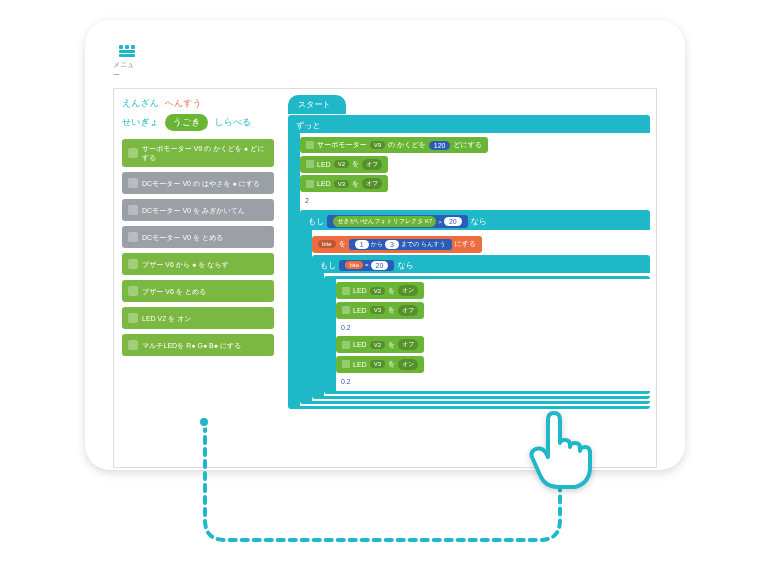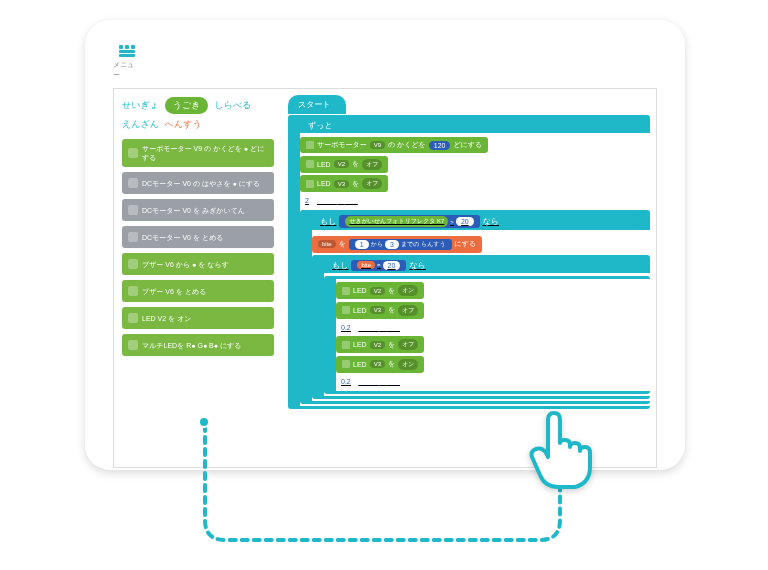--- a/index.html
+++ b/index.html
@@ -17,22 +17,22 @@
 .cat { color: #1fb8c9; }
 .cat.active { background: #6bb536; color: #fff; padding: 2px 8px; border-radius: 9px; }
 .cat.calc { color: #1fb8c9; }
 .cat.var { color: #ec6d3f; }
 .palette-block { background: #7ab842; color: #fff; font-size: 7px; padding: 5px 6px; margin-bottom: 5px; border-radius: 3px; display: flex; align-items: center; gap: 4px; line-height: 1.3; min-height: 22px; }
 .palette-block.gray { background: #9aa0a6; }
 .palette-block .icon { width: 10px; height: 10px; background: rgba(255,255,255,0.3); border-radius: 2px; flex-shrink: 0; }
 .workspace { flex: 1; position: relative; background: #fff; background-image: radial-gradient(circle, #ddd 0.5px, transparent 0.5px); background-size: 12px 12px; padding: 6px; overflow: hidden; }
 .hat { background: #1fb8c9; color: #fff; font-size: 8px; padding: 4px 10px; border-radius: 10px 10px 0 0; width: 58px; }
 .c-block { background: #1fb8c9; padding: 3px 0 3px 0; border-radius: 3px; margin-top: 1px; }
-.c-label { color: #fff; font-size: 8px; padding: 2px 20px; display: flex; align-items: center; gap: 3px; }
-.c-body { margin-left: 12px; background: #fff; background-image: radial-gradient(circle, #ddd 0.5px, transparent 0.5px); background-size: 12px 12px; padding: 2px 0; text-decoration: underline; }
+.c-label { color: #fff; font-size: 8px; padding: 2px 8px; display: flex; align-items: center; gap: 3px; }
+.c-body { margin-left: 12px; background: #fff; background-image: radial-gradient(circle, #ddd 0.5px, transparent 0.5px); background-size: 12px 12px; padding: 2px 0; }
 .stack-block { background: #6bb536; color: #fff; font-size: 7px; padding: 3px 6px; margin: 1px 0; border-radius: 3px; display: inline-flex; align-items: center; gap: 3px; min-height: 16px; }
 .stack-block.orange { background: #ec6d3f; }
 .stack-block .ic { width: 8px; height: 8px; background: rgba(255,255,255,0.3); border-radius: 1px; }
 .dd { background: rgba(0,0,0,0.2); padding: 1px 4px; border-radius: 6px; font-size: 6px; }
 .num { background: #2a5cb8; color: #fff; padding: 1px 5px; border-radius: 7px; font-size: 7px; }
 .num.white { background: #fff; color: #2a5cb8; }
 .bool { background: #2a5cb8; color: #fff; padding: 1px 6px; border-radius: 3px; font-size: 6px; display: inline-flex; align-items: center; gap: 2px; }
 .orange-dd { background: #ec6d3f; padding: 1px 4px; border-radius: 6px; font-size: 6px; color: #fff; }
 .pointer { position: absolute; left: 520px; top: 405px; z-index: 10; }
 .pointer svg { filter: drop-shadow(0 2px 3px rgba(0,0,0,0.2)); }
@@ -51,27 +51,27 @@
       </div>
     <div class="menu-bar"></div>
     <div class="menu-bar"></div>
     <div class="menu-label">メニュー</div>
   </div>
 
   <div class="screen">
     <div class="sidebar">
       <div class="categories">
         <div class="cat-row">
+          <span class="cat calc">えんざん</span>
+          <span class="cat var">へんすう</span>
+        </div>
+        <div class="cat-row">
           <span class="cat">せいぎょ</span>
           <span class="cat active">うごき</span>
           <span class="cat">しらべる</span>
-        </div>
-        <div class="cat-row">
-          <span class="cat calc">えんざん</span>
-          <span class="cat var">へんすう</span>
         </div>
       </div>
 
       <div class="palette-block">
           <span class="ic icon"></span>
           <span>サーボモーター V9 の かくどを ● どにする</span>
         </div>
       <div class="palette-block gray">
           <span class="ic icon"></span>
           <span>DCモーター V0 の はやさを ● にする</span>

